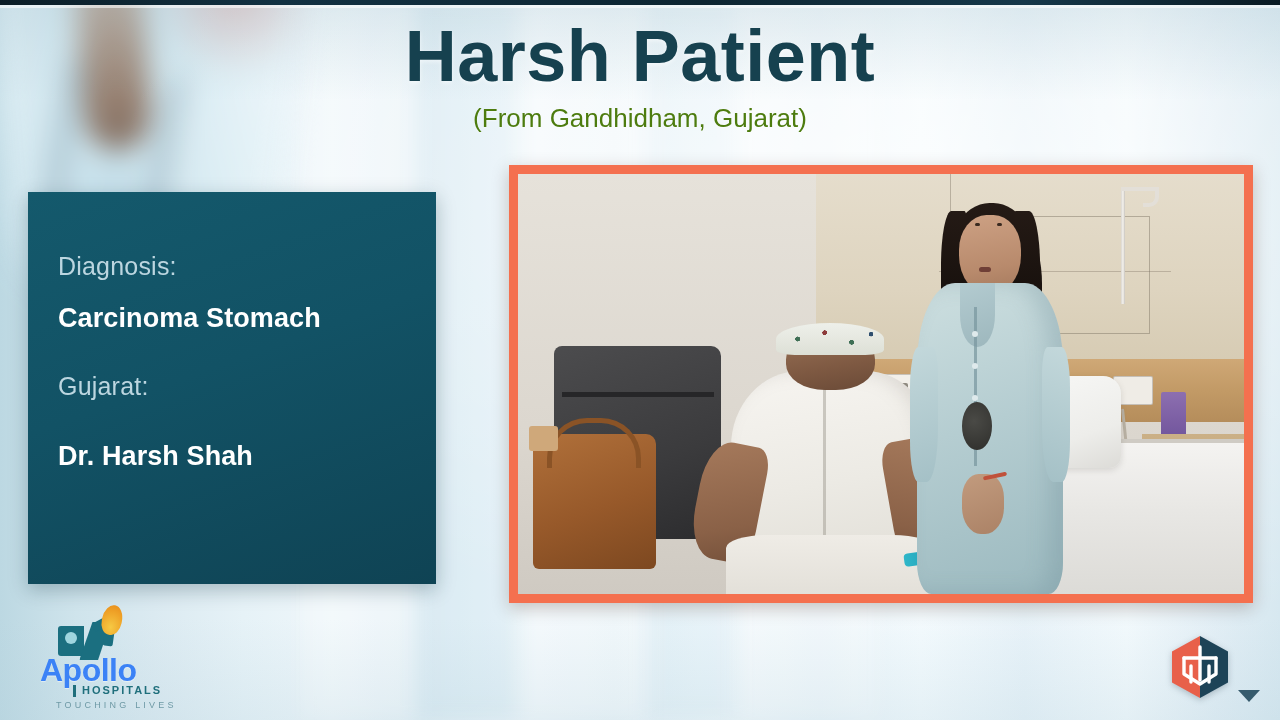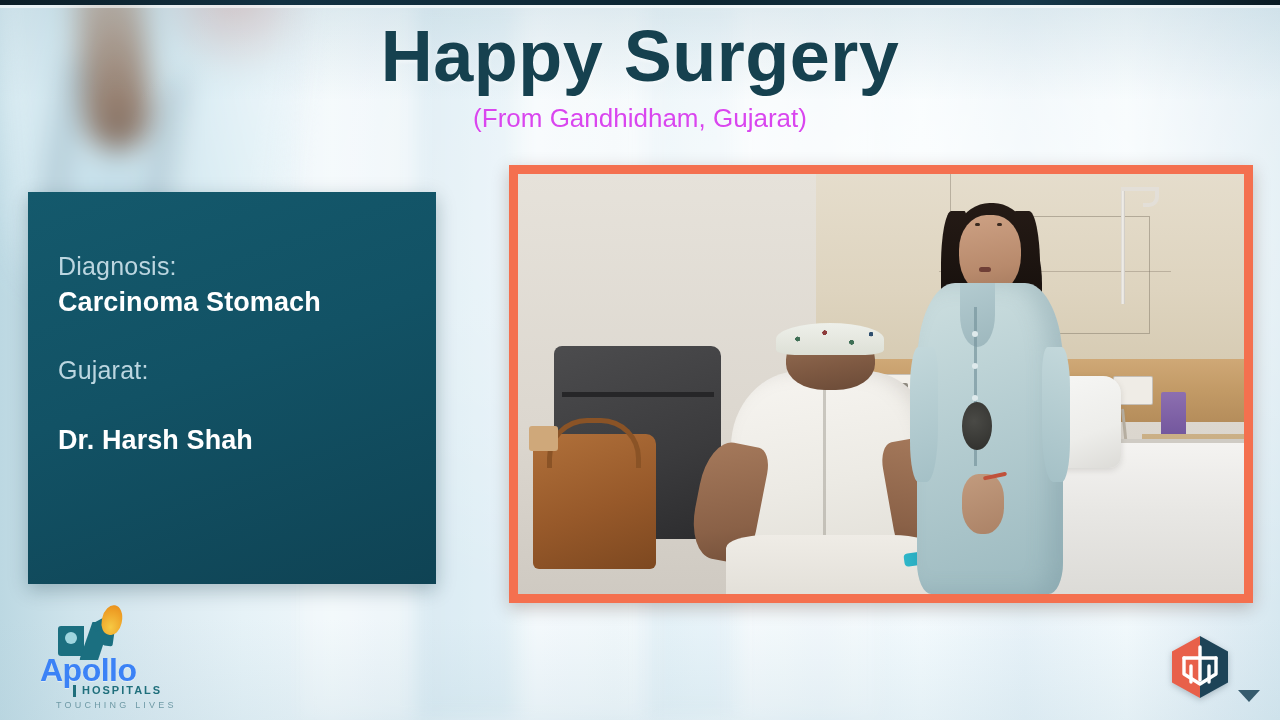--- a/index.html
+++ b/index.html
@@ -92,40 +92,40 @@
 
   
   .headline{
     position:absolute; left:0; top:20px; width:1280px; text-align:center;
   }
   .title{
     font-size:72px; font-weight:bold; color:#16414f; letter-spacing:.5px;
     line-height:1.02; text-shadow:0 2px 4px rgba(255,255,255,.55);
   }
   .subtitle{
-    margin-top:10px; font-size:26px; color:#d946ef; font-weight:normal;
+    margin-top:10px; font-size:26px; color:#4d7c0f; font-weight:normal;
     text-shadow:0 1px 2px rgba(255,255,255,.5);
   }
 
   
   .info-panel{
     position:absolute; left:28px; top:192px; width:408px; height:392px;
     background:linear-gradient(160deg,#14596c 0%,#125265 45%,#0f4354 100%);
     box-shadow:0 6px 18px rgba(10,45,60,.28);
     padding:58px 0 0 30px;
   }
   .info-row{ margin-bottom:34px; }
   .info-row:last-child{ margin-bottom:0; }
   .info-label{
     font-size:25px; color:#bcd6e0; font-weight:normal; letter-spacing:.2px;
     line-height:1.35;
   }
   .info-value{
     font-size:27px; color:#ffffff; font-weight:bold; letter-spacing:.1px;
-    line-height:1.35; margin-top:0;
+    line-height:1.35; margin-top:16px;
   }
 
   
   .video-frame{
     position:absolute; left:509px; top:165px; width:744px; height:438px;
     background:#f4704f; padding:9px;
     box-shadow:0 5px 16px rgba(60,30,20,.25);
   }
   .video-inner{
     position:relative; width:100%; height:100%; overflow:hidden;
@@ -430,21 +430,21 @@
     <div class="neck"></div>
       <div class="scope"></div>
       <div class="tint"></div>
   </div>
   <div class="bg-sheen"></div>
   <div class="bg-vign"></div>
   <div class="topbar"></div>
   <div class="topbar2"></div>
 
   <div class="headline">
-    <div class="title">Happy Surgery</div>
+    <div class="title">Harsh Patient</div>
     <div class="subtitle">(From Gandhidham, Gujarat)</div>
   </div>
 
   <div class="info-panel">
     <div class="info-row">
       <div class="info-label">Diagnosis:</div>
       <div class="info-value">Carcinoma Stomach</div>
     </div>
     <div class="info-row">
       <div class="info-label">Gujarat:</div>

